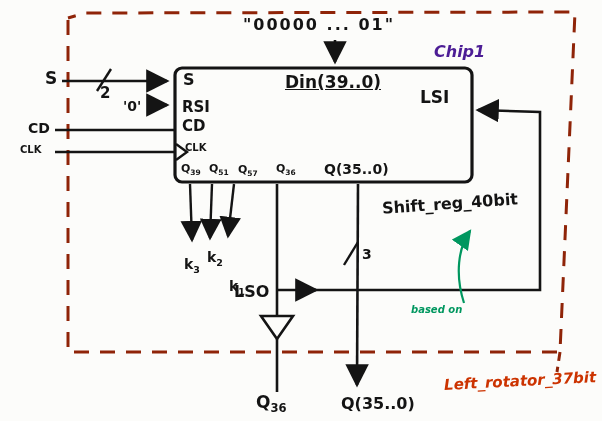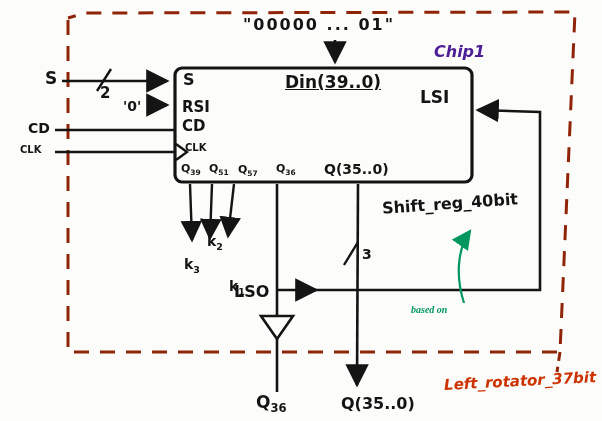--- a/index.html
+++ b/index.html
@@ -96,25 +96,25 @@
   <div class="lbl pin" style="left:276px;top:163px;"><span>Q</span><sub>36</sub></div>
   <div class="lbl sz14" style="left:324px;top:162px;"><span>Q(35..0)</span></div>
 
   <div class="lbl sz17" style="left:45px;top:70px;">S</div>
   <div class="lbl sz15" style="left:100px;top:86px;">2</div>
   <div class="lbl sz14" style="left:123px;top:99px;">'0'</div>
   <div class="lbl sz14" style="left:28px;top:121px;">CD</div>
   <div class="lbl sz13" style="left:20px;top:145px;">CLK</div>
 
   <div class="lbl sz14" style="left:184px;top:257px;"><span>k</span><sub>3</sub></div>
-  <div class="lbl sz14" style="left:207px;top:234px;text-align:right;"><span>k</span><sub>2</sub></div>
+  <div class="lbl sz14" style="left:207px;top:250px;text-align:right;"><span>k</span><sub>2</sub></div>
   <div class="lbl sz14" style="left:229px;top:247px;margin-top:32px;"><span>k</span><sub>1</sub></div>
 
   <div class="lbl sz16" style="left:234px;top:284px;">LSO</div>
   <div class="lbl sz17" style="left:256px;top:394px;"><span>Q</span><sub>36</sub></div>
   <div class="lbl sz16" style="left:341px;top:396px;">Q(35..0)</div>
   <div class="lbl sz14" style="left:362px;top:247px;">3</div>
 
   <div class="lbl sz16 tilt" style="left:382px;top:196px;">Shift_reg_40bit</div>
-  <div class="lbl sz13 green" style="left:411px;top:305px;font-family:Liberation Serif, serif;">based  on</div>
+  <div class="lbl sz13 green" style="left:411px;top:305px;">based  on</div>
   <div class="lbl sz15 orange tilt2" style="left:444px;top:374px;">Left_rotator_37bit</div>
 
 </div>
 
 </body></html>

